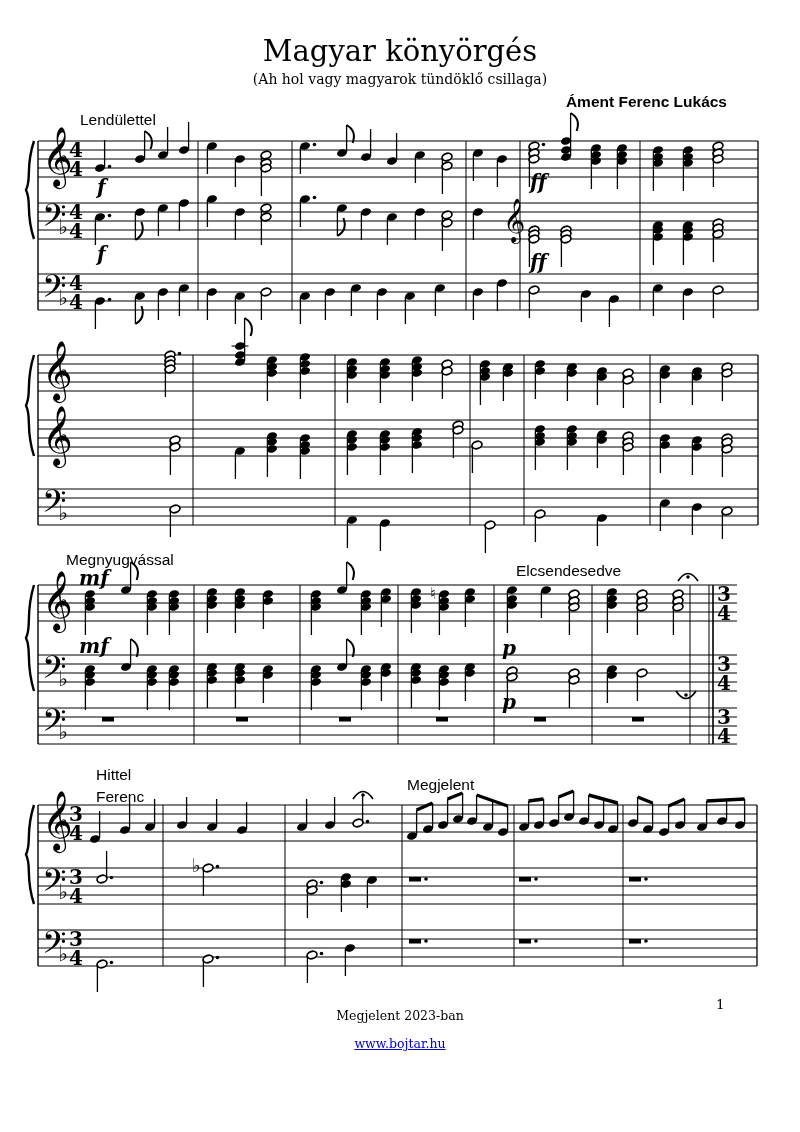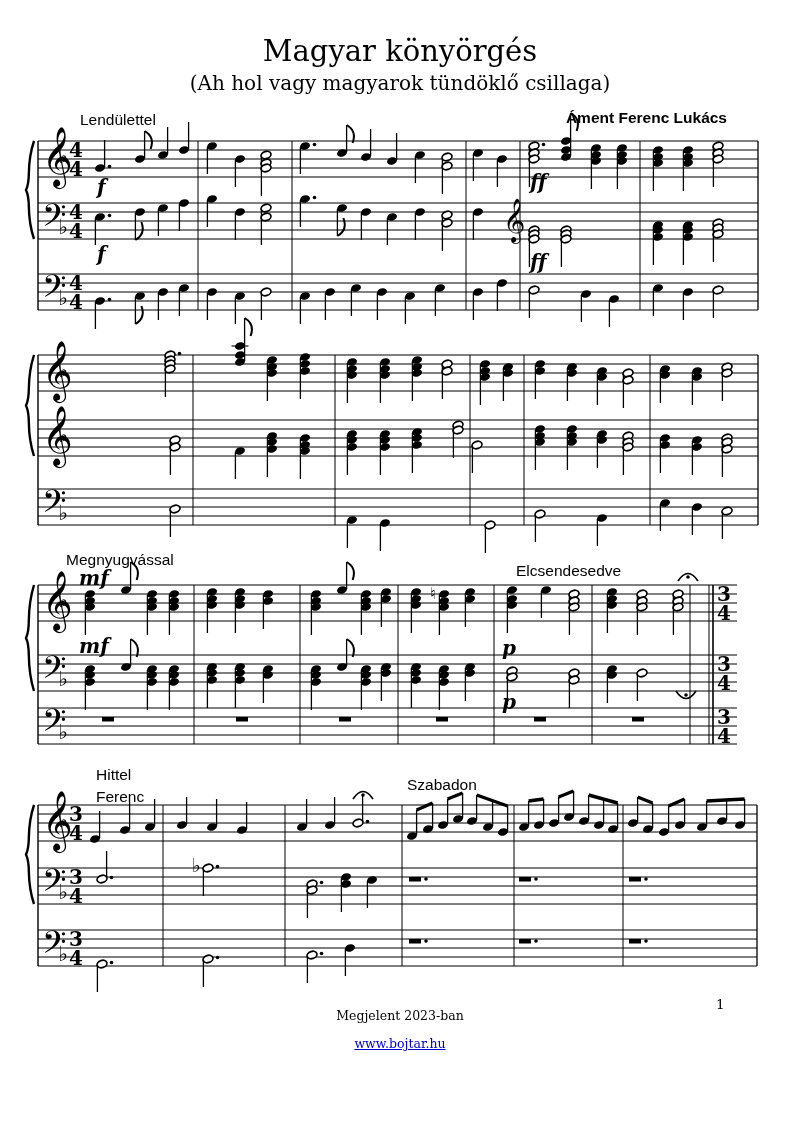--- a/index.html
+++ b/index.html
@@ -1,22 +1,22 @@
 <!DOCTYPE html>
 <html><head>
 <meta charset="utf-8">
 <style>
   html,body{margin:0;padding:0;background:#fff;}
   .page{position:relative;width:800px;height:1132px;background:#ffffff;color:#000;
         font-family:"Liberation Sans",sans-serif;overflow:hidden;}
   .title{position:absolute;top:34px;left:0;width:100%;text-align:center;
          font-family:"DejaVu Serif",serif;font-size:29px;}
   .subtitle{position:absolute;top:71px;left:0;width:100%;text-align:center;
-         font-family:"DejaVu Serif",serif;font-size:20px;}
-  .composer{position:absolute;top:93px;right:73px;font-weight:bold;font-size:15.5px;margin-top:16px;}
+         font-family:"DejaVu Serif",serif;font-size:14px;}
+  .composer{position:absolute;top:93px;right:73px;font-weight:bold;font-size:15.5px;}
   .tempo{position:absolute;font-weight:normal;font-size:15.5px;white-space:nowrap;}
   .dyn{position:absolute;font-family:"DejaVu Serif",serif;font-style:italic;
        font-weight:bold;font-size:20px;white-space:nowrap;}
   .footer-line{position:absolute;left:0;width:100%;text-align:center;
        font-family:"DejaVu Serif",serif;font-size:12.5px;}
   .flink{color:#0000cc;text-decoration:underline;cursor:pointer;}
   .pagenum{position:absolute;top:996px;left:716px;font-family:"DejaVu Serif",serif;font-size:13.5px;}
   svg.score{position:absolute;left:0;top:0;}
 </style>
 </head>
@@ -738,21 +738,21 @@
         <circle cx="363" cy="795" r="1.8" fill="#000"></circle>
       </g>
     </svg>
 
   <div id="labels">
       <div class="tempo" style="left: 80px; top: 111px;">Lendülettel</div>
       <div class="tempo" style="left: 66px; top: 551px;">Megnyugvással</div>
       <div class="tempo" style="left: 516px; top: 562px;">Elcsendesedve</div>
       <div class="tempo" style="left: 96px; top: 766px;">Hittel</div>
       <div class="tempo" style="left: 96px; top: 788px;">Ferenc</div>
-      <div class="tempo" style="left: 407px; top: 776px;">Szabadon</div>
+      <div class="tempo" style="left: 407px; top: 776px;">Megjelent</div>
       <div class="dyn" style="left: 97px; top: 175px;">f</div>
       <div class="dyn" style="left: 97px; top: 242px;">f</div>
       <div class="dyn" style="left: 530px; top: 170px;">ff</div>
       <div class="dyn" style="left: 530px; top: 250px;">ff</div>
       <div class="dyn" style="left: 79px; top: 566px;">mf</div>
       <div class="dyn" style="left: 79px; top: 634px;">mf</div>
       <div class="dyn" style="left: 502px; top: 636px;">p</div>
       <div class="dyn" style="left: 502px; top: 690px;">p</div>
     </div>
 

